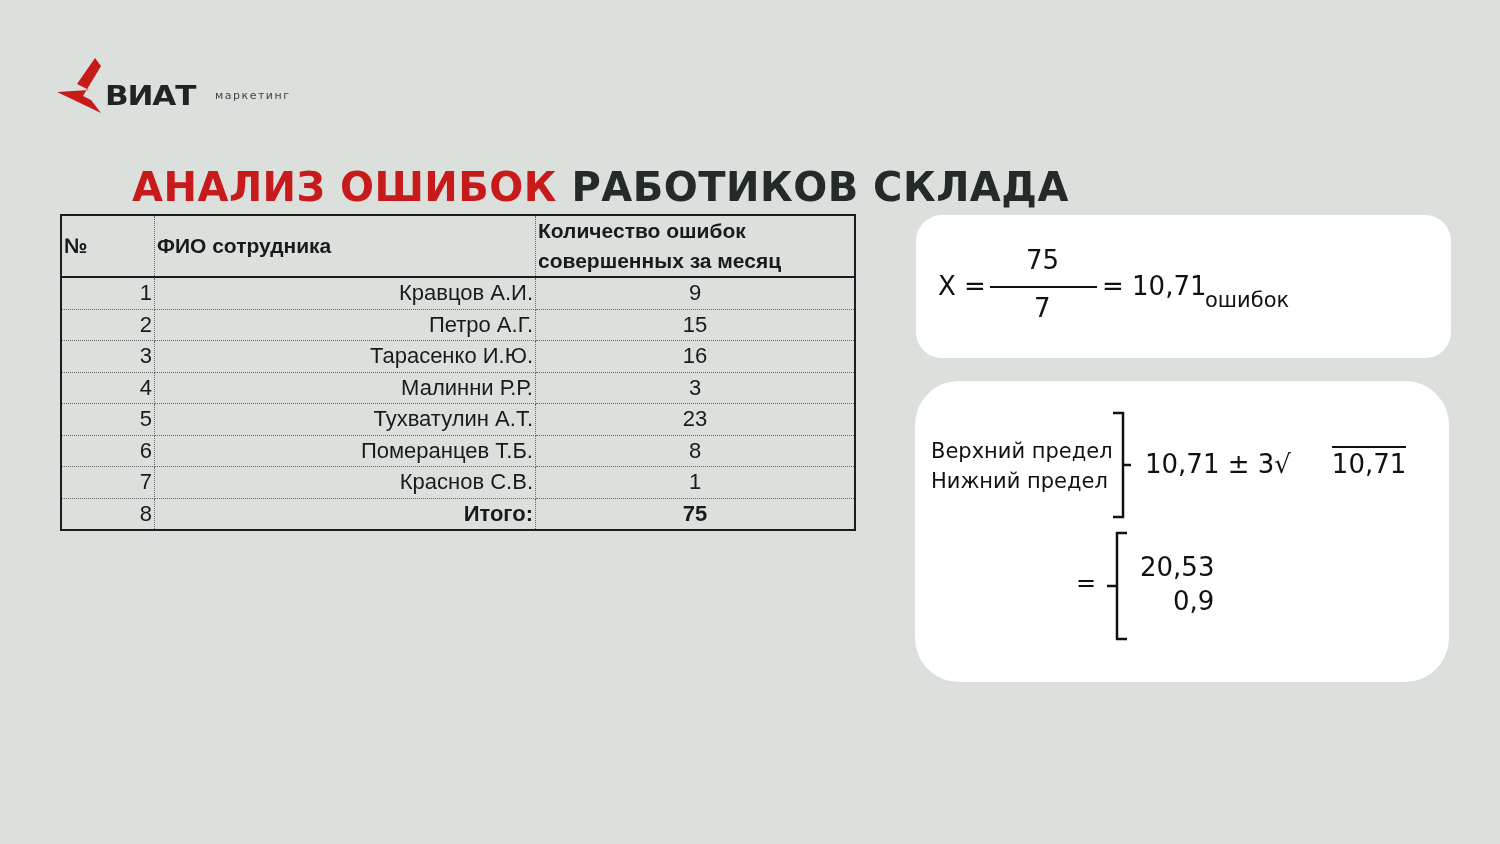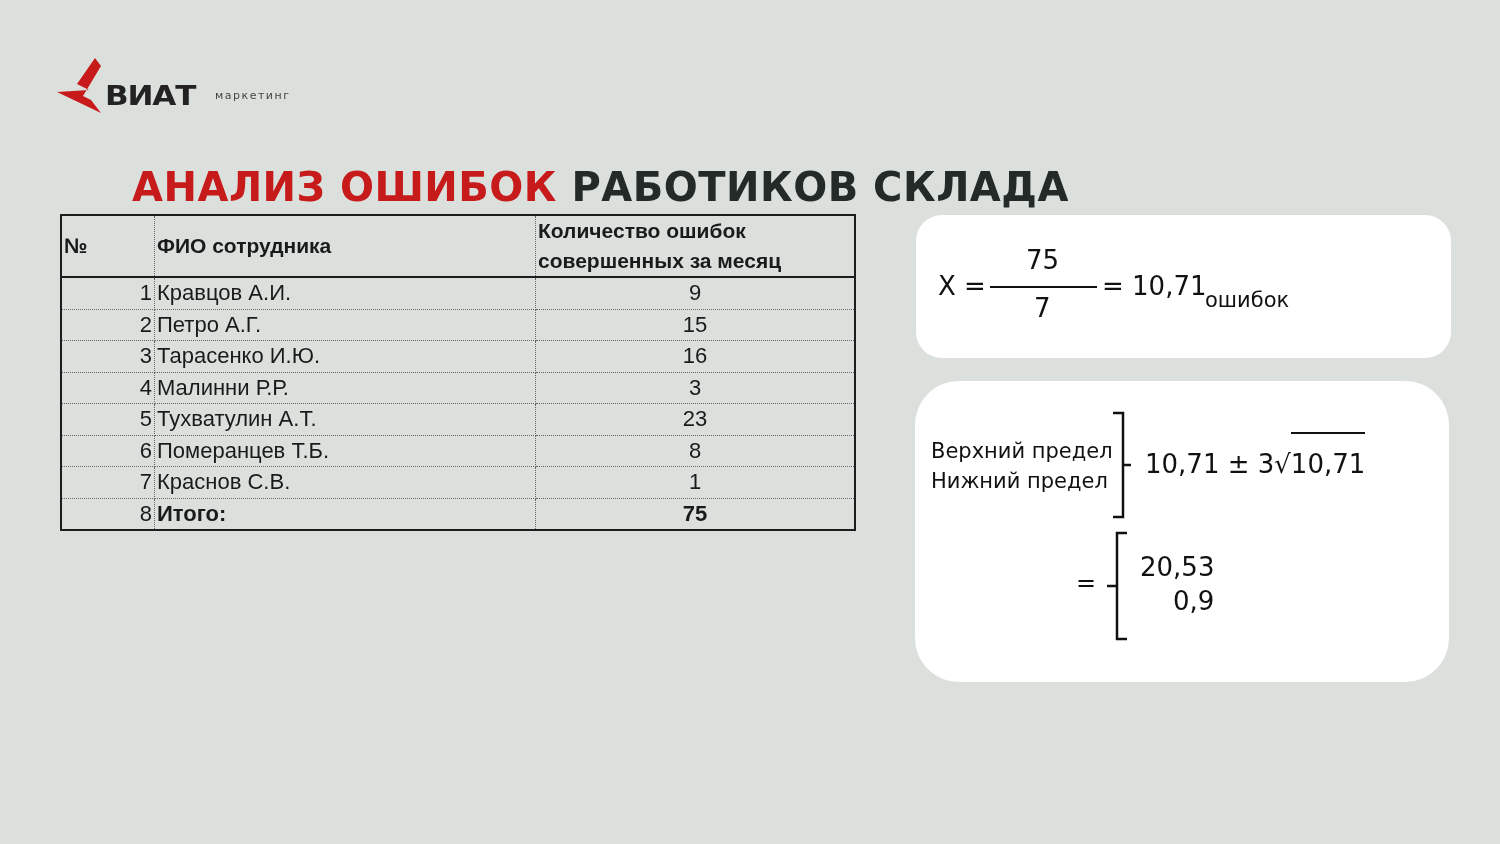--- a/index.html
+++ b/index.html
@@ -43,21 +43,21 @@
     height:60px; padding:0 2px; font-size:21px; line-height:30px;
     border-bottom:2px solid #1d1d1d;
   }
   table.err td {
     height:30.5px; padding:0 2px; line-height:30px;
     border-bottom:1px dotted #666;
   }
   table.err tr:last-child td { border-bottom:none; }
   .c-num { width:88px; text-align:right; border-right:1px dotted #666; }
   th.c-num { text-align:left; }
-  .c-name { width:376px; border-right:1px dotted #666; }
+  .c-name { width:376px; border-right:1px dotted #666;text-align:right; }
   .c-cnt { text-align:center; }
   th.c-cnt { text-align:left; }
   tr.total td.c-name, tr.total td.c-cnt { font-weight:bold; }
 
   .card {
     position:absolute; background:#ffffff; border-radius:26px;
   }
   .card1 { left:916px; top:215px; width:535px; height:143px; }
   .card2 { left:915px; top:381px; width:534px; height:301px; border-radius:44px; }
 
@@ -143,21 +143,21 @@
   <span class="f" style="left:289px; top:73px; font-size:21px;">ошибок</span>
 </div>
 
 <div class="card card2">
   <span class="f" style="left:16px; top:58px; font-size:21px;">Верхний предел</span>
   <span class="f" style="left:16px; top:88px; font-size:21px;">Нижний предел</span>
   <svg style="position:absolute; left:196px; top:30px;" width="30" height="110" viewBox="0 0 30 110">
     <path d="M2,2 L12,2 L12,106 L2,106 M12,54 L20,54" stroke="#111" stroke-width="2.5" fill="none"></path>
   </svg>
   <span class="f" style="left:230px; top:68px; font-size:26px;">
-    <span>10,71 ± 3√</span><span style="border-top:2px solid #111; padding-top:15px;">10,71</span>
+    <span>10,71 ± 3√</span><span style="border-top:2px solid #111; padding-top:1px;margin-left:41px;">10,71</span>
   </span>
   <span class="f" style="left:161px; top:188px; font-size:24px;">=</span>
   <svg style="position:absolute; left:186px; top:150px;" width="30" height="112" viewBox="0 0 30 112">
     <path d="M26,2 L16,2 L16,108 L26,108 M16,55 L6,55" stroke="#111" stroke-width="2.5" fill="none"></path>
   </svg>
   <span class="f" style="left:225px; top:171px; font-size:26px;">20,53</span>
   <span class="f" style="left:225px; top:205px; font-size:26px;margin-left:33px;">0,9</span>
 </div>
 
 </body></html>

